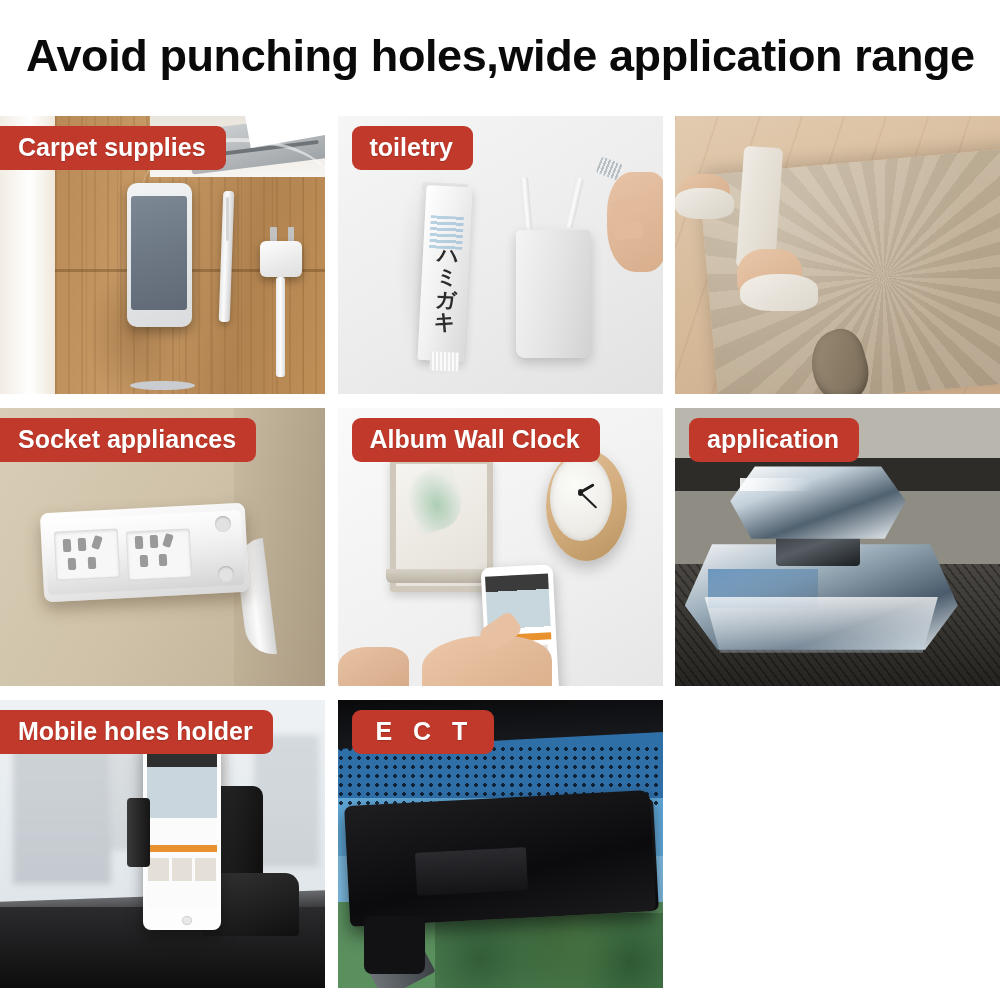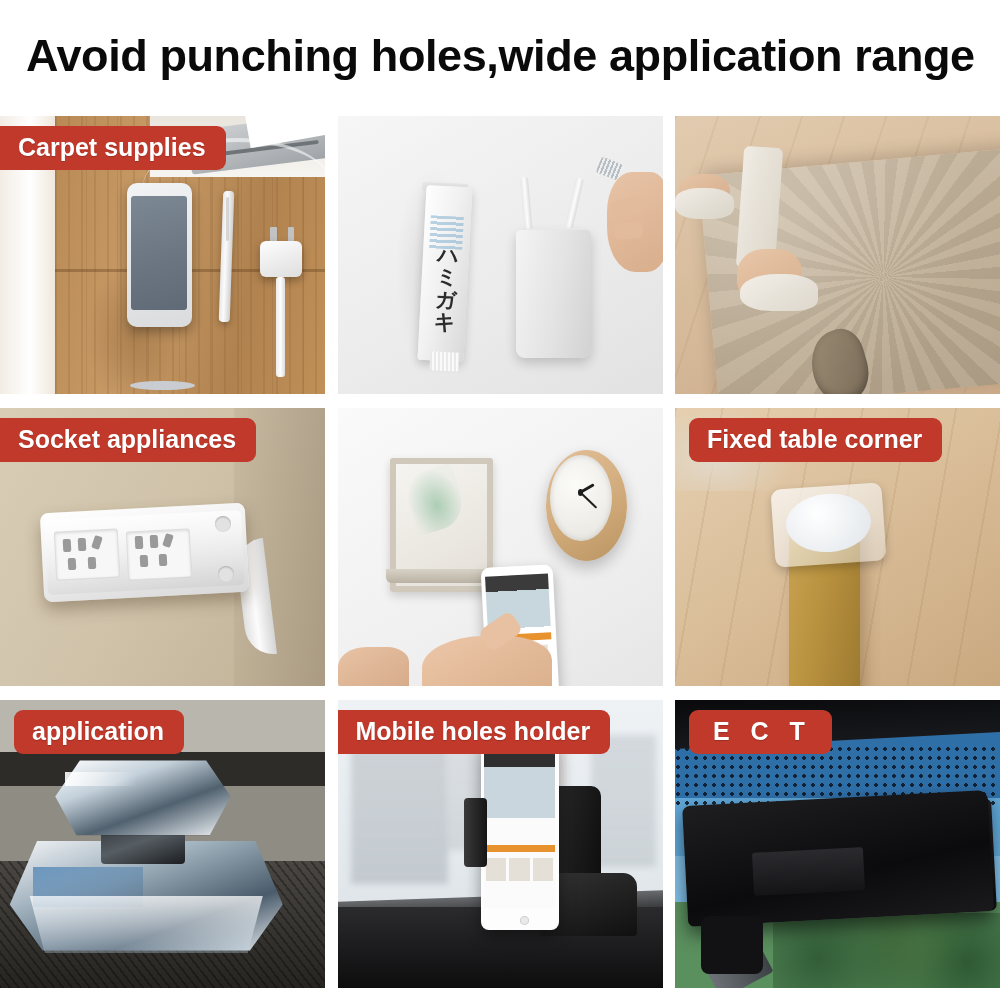--- a/index.html
+++ b/index.html
@@ -402,20 +402,21 @@
         <div class="p2-cap"></div>
         <div class="p2-brush a"></div>
         <div class="p2-brush b"></div>
         <div class="p2-cuprim"></div>
         <div class="p2-cup"></div>
         <div class="p2-head"></div>
         <div class="p2-hand"></div>
         <div class="p2-finger f1"></div>
         <div class="p2-finger f2"></div>
       </div>
+      <div class="label indent">toiletry</div>
     </div>
 
     <div class="panel">
       <div class="scene">
         <div class="p3-floor"></div>
         <div class="p3-rug"></div>
         <div class="p3-rugtex"></div>
         <div class="p3-foot2"></div>
         <div class="p3-sock2"></div>
         <div class="p3-leg"></div>
@@ -465,32 +466,23 @@
         <div class="p5-phone">
           <div class="p5-scr"></div>
           <div class="p5-bar"></div>
           <div class="p5-tile t1"></div>
           <div class="p5-tile t2"></div>
           <div class="p5-tile t3"></div>
         </div>
         <div class="p5-hand"></div>
         <div class="p5-fing"></div>
       </div>
-    </div>
-
-    <div class="panel">
-      <div class="scene">
-        <div class="p6-floor"></div>
-        <div class="p6-blur"></div>
-        <div class="p6-leg"></div>
-        <div class="p6-pad"></div>
-        <div class="p6-disc"></div>
-      </div>
-      <div class="label indent">Fixed table corner</div>
-    </div>
+      <div class="label indent">Album Wall Clock</div>
+    </div>
+
 
     <div class="panel">
       <div class="scene">
         <div class="p7-bg"></div>
         <div class="p7-dash"></div>
         <div class="p7-base"></div>
         <div class="p7-blue"></div>
         <div class="p7-base2"></div>
         <div class="p7-neck"></div>
         <div class="p7-top"></div>

